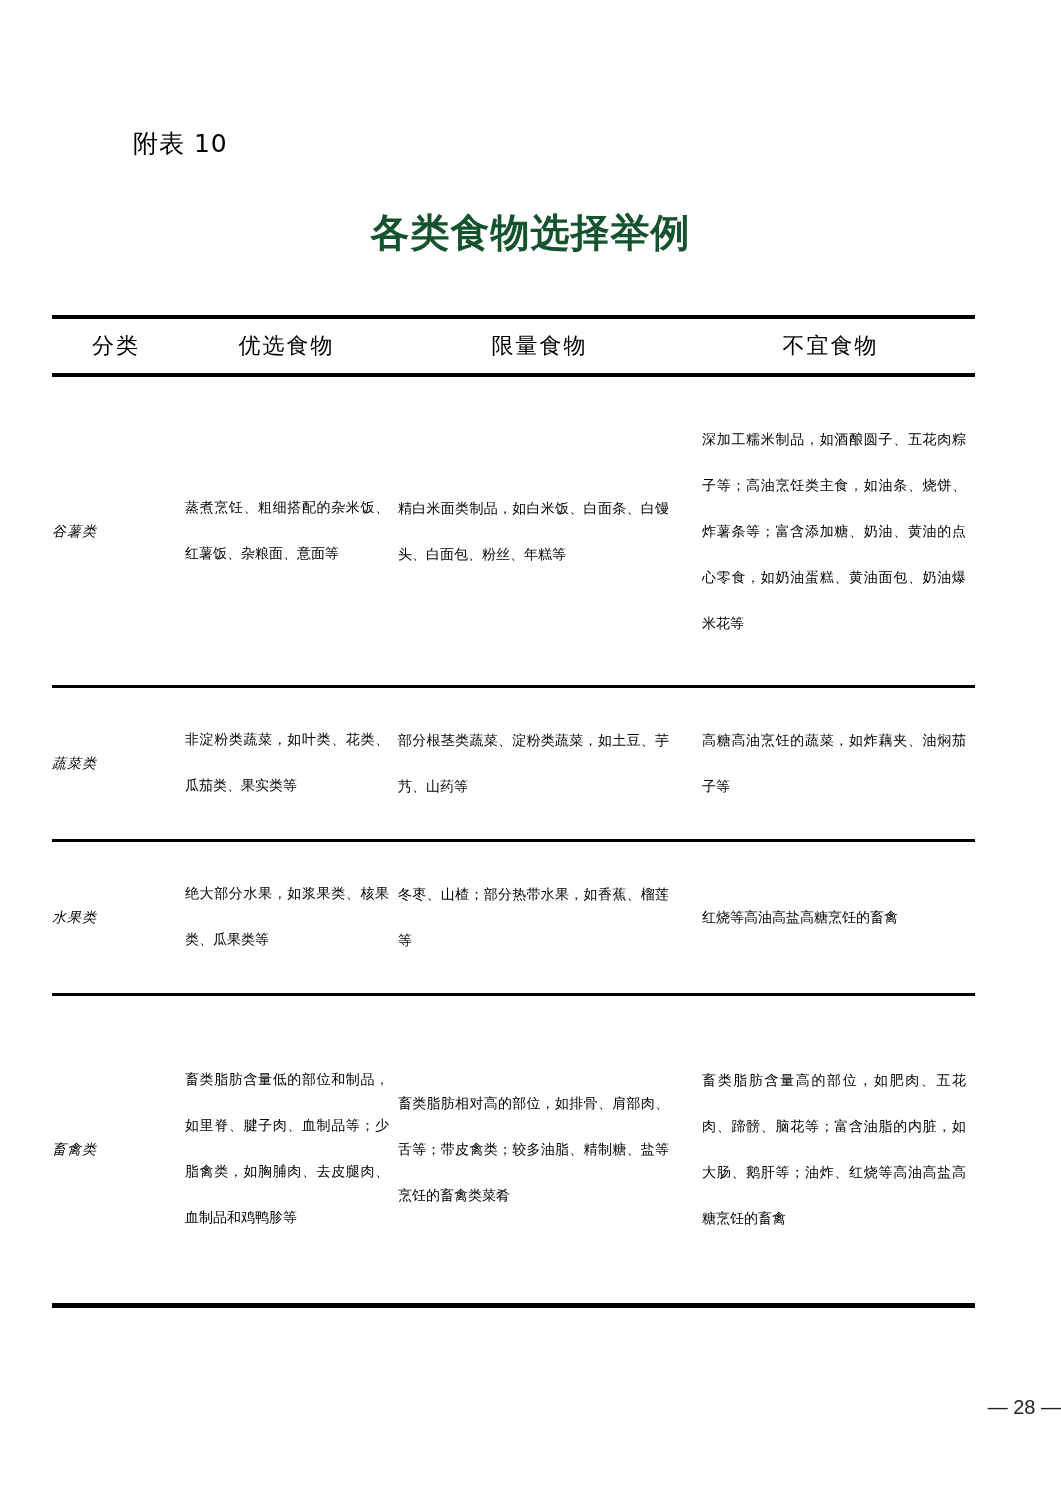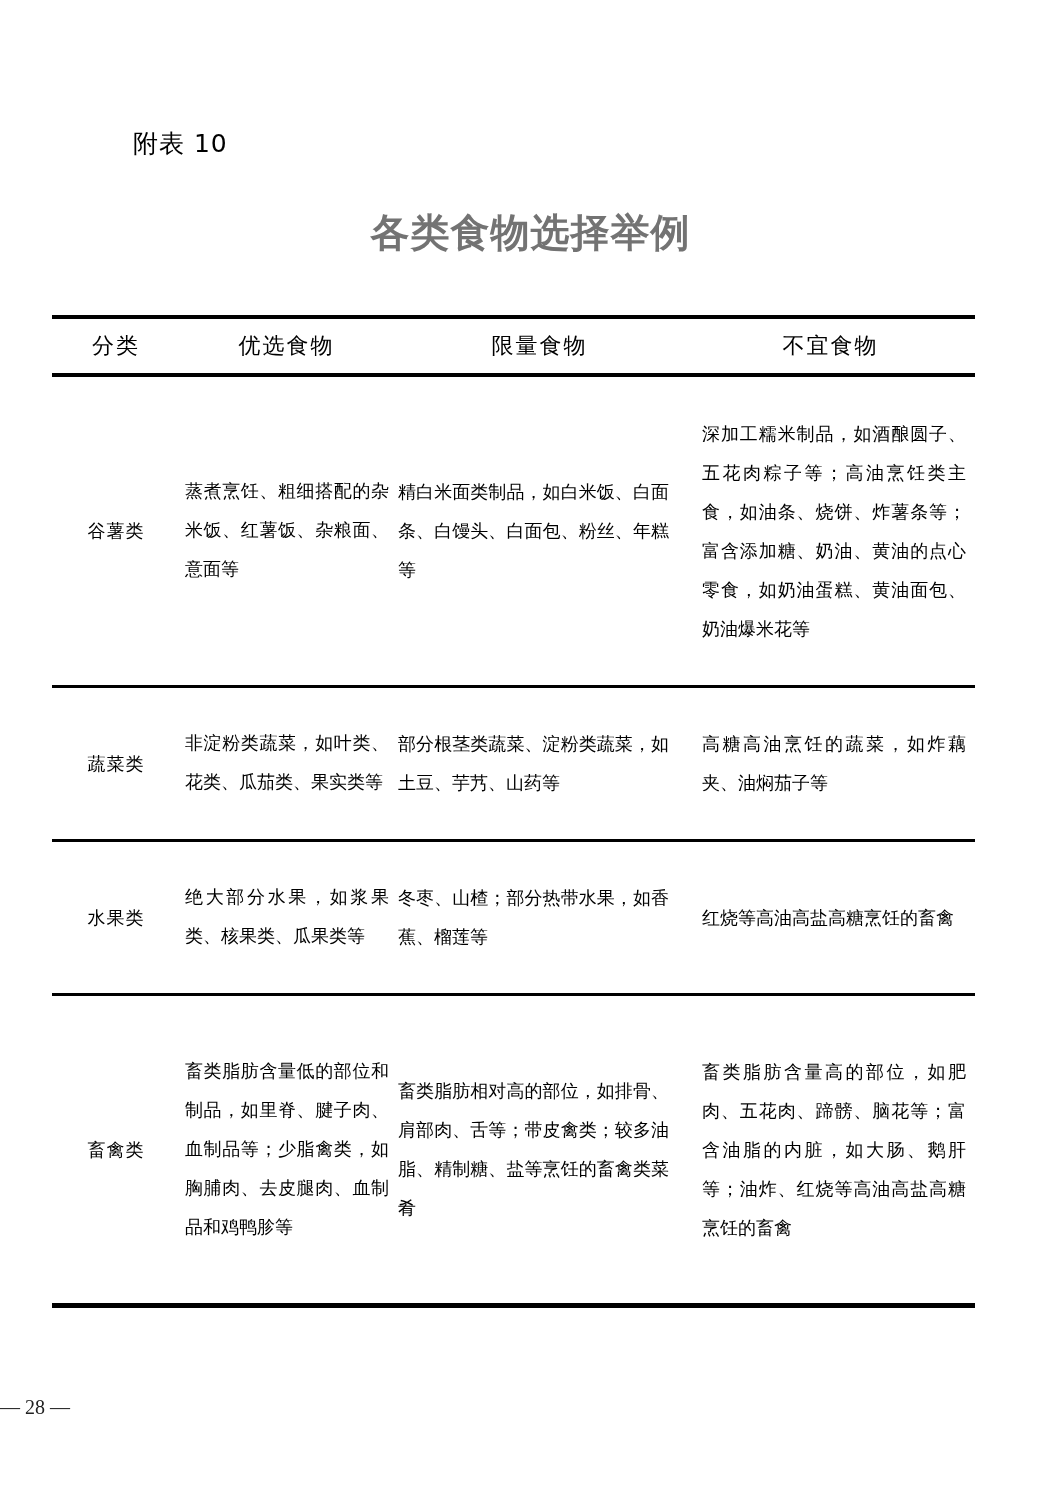--- a/index.html
+++ b/index.html
@@ -28,21 +28,21 @@
   .page-title {
     position: absolute;
     left: 0;
     top: 206px;
     width: 100%;
     text-align: center;
     font-family: "DejaVu Serif", serif;
     font-weight: bold;
     font-size: 39px;
     letter-spacing: 1px;
-    color: #737373;
+    color: #14532d;
   }
 
   .food-table-wrap {
     position: absolute;
     left: 52px;
     top: 315px;
     width: 923px;
   }
 
   table.food-table {
@@ -67,47 +67,47 @@
     font-weight: normal;
     font-size: 22px;
     text-align: center;
     vertical-align: middle;
     letter-spacing: 2px;
     color: #000;
   }
 
   td {
     vertical-align: middle;
-    font-size: 18px;
-    line-height: 39px;
+    font-size: 14px;
+    line-height: 46px;
     color: #000;
   }
 
   td.cat {
-    text-align: center;
     letter-spacing: 1px;
+    font-style: italic;
   }
   td.txt {
     text-align: justify;
     text-justify: inter-character;
   }
   td.col2 { padding: 14px 4px 14px 5px; font-family: Liberation Serif, serif; }
   td.col3 { padding: 14px 17px 14px 5px; }
   td.col4 { padding: 14px 9px 14px 16px; }
 
   tr.row-tall td { height: 311px; }
   tr.row-mid  td { height: 154px; }
 
   .page-footer {
     position: absolute;
     left: 0;
     top: 1396px;
     width: 100%;
-    text-align: left;
-    font-family: Liberation Serif, serif;
+    text-align: right;
+    font-family: Liberation Sans, sans-serif;
     font-size: 20px;
     color: #222;
   }
 </style>
 </head>
 <body>
 
 <div class="page">
 
   <div class="appendix-label">附表 10</div>

